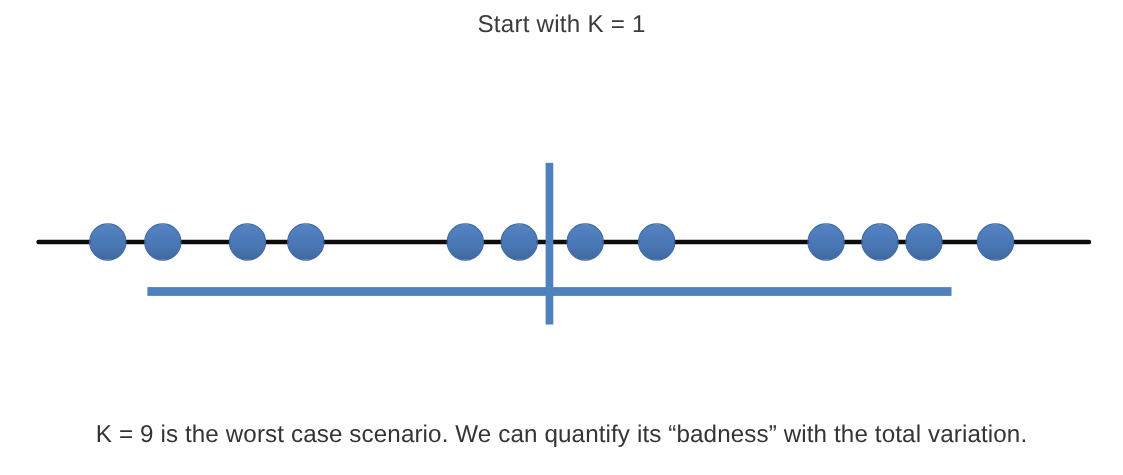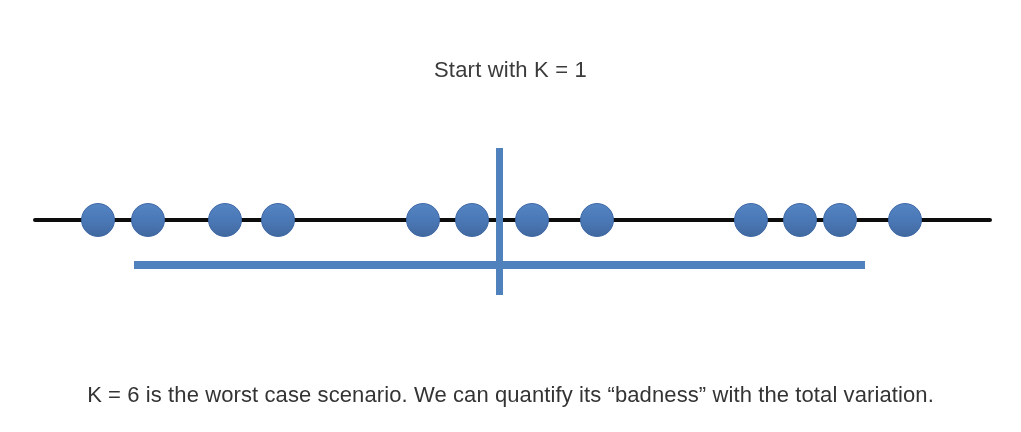--- a/index.html
+++ b/index.html
@@ -13,21 +13,20 @@
   }
   .title{
     position:absolute;
     top:9px;
     left:0;
     width:100%;
     text-align:center;
     font-size:22px;
     letter-spacing:.2px;
     color:#3b3b3b;
-    margin-top:48px;
   }
   .caption{
     position:absolute;
     top:382px;
     left:0;
     width:100%;
     text-align:center;
     font-size:22px;
     letter-spacing:.1px;
     color:#343434;
@@ -56,14 +55,14 @@
       <div class="fig-el dot" style="left: 515px; top: 203px; width: 34px; height: 34px; background: linear-gradient(rgb(84, 132, 194) 0%, rgb(74, 119, 181) 55%, rgb(65, 105, 159) 100%); border: 1px solid rgb(62, 104, 166);"></div>
       <div class="fig-el dot" style="left: 580px; top: 203px; width: 34px; height: 34px; background: linear-gradient(rgb(84, 132, 194) 0%, rgb(74, 119, 181) 55%, rgb(65, 105, 159) 100%); border: 1px solid rgb(62, 104, 166);"></div>
       <div class="fig-el dot" style="left: 734px; top: 203px; width: 34px; height: 34px; background: linear-gradient(rgb(84, 132, 194) 0%, rgb(74, 119, 181) 55%, rgb(65, 105, 159) 100%); border: 1px solid rgb(62, 104, 166);"></div>
       <div class="fig-el dot" style="left: 783px; top: 203px; width: 34px; height: 34px; background: linear-gradient(rgb(84, 132, 194) 0%, rgb(74, 119, 181) 55%, rgb(65, 105, 159) 100%); border: 1px solid rgb(62, 104, 166);"></div>
       <div class="fig-el dot" style="left: 823px; top: 203px; width: 34px; height: 34px; background: linear-gradient(rgb(84, 132, 194) 0%, rgb(74, 119, 181) 55%, rgb(65, 105, 159) 100%); border: 1px solid rgb(62, 104, 166);"></div>
       <div class="fig-el dot" style="left: 888px; top: 203px; width: 34px; height: 34px; background: linear-gradient(rgb(84, 132, 194) 0%, rgb(74, 119, 181) 55%, rgb(65, 105, 159) 100%); border: 1px solid rgb(62, 104, 166);"></div>
       <div class="fig-el" style="left: 134px; top: 261px; width: 731px; height: 8px; background: rgb(79, 129, 189);"></div>
       <div class="fig-el" style="left: 495.5px; top: 148px; width: 7px; height: 147px; background: rgb(79, 129, 189);"></div>
     </div>
 
-  <div class="caption">K = 6 is the worst case scenario. We can quantify its “badness” with the total variation.</div>
+  <div class="caption">K = 9 is the worst case scenario. We can quantify its “badness” with the total variation.</div>
 </div>
 
 </body></html>

